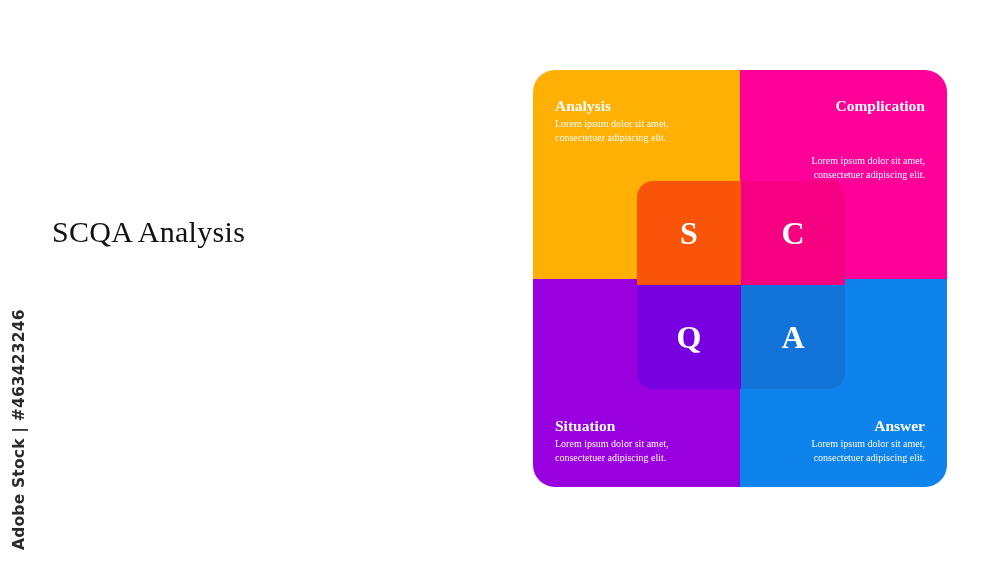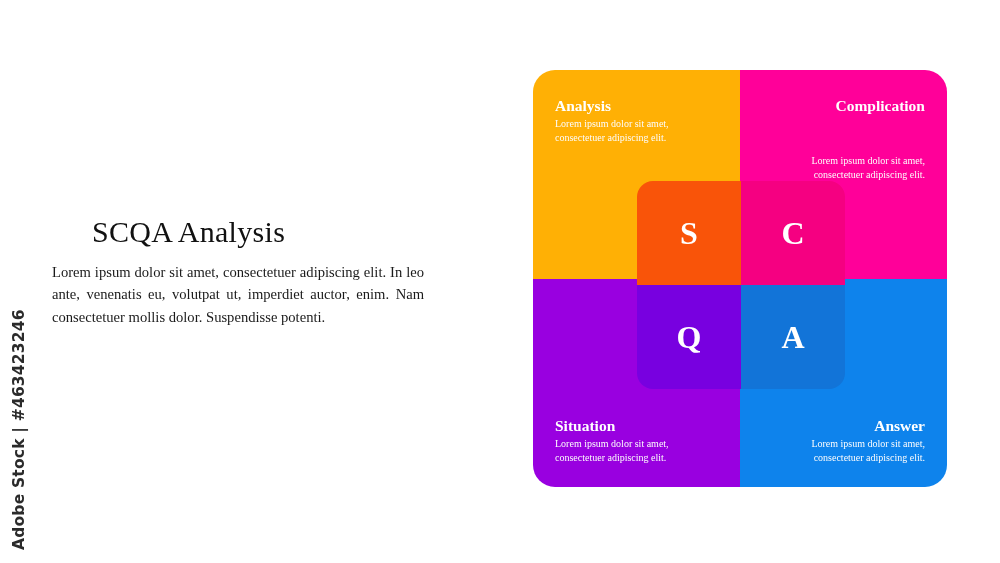--- a/index.html
+++ b/index.html
@@ -25,21 +25,20 @@
     width: 372px;
   }
   .page-title {
     font-family: "Liberation Serif", serif;
     font-size: 30px;
     font-weight: 400;
     color: #111111;
     letter-spacing: 0.3px;
     line-height: 1.15;
     margin-bottom: 11px;
-    margin-left: 40px;
   }
   .page-body {
     font-family: "Liberation Serif", serif;
     font-size: 14.6px;
     line-height: 1.55;
     color: #1a1a1a;
     text-align: justify;
   }
 
   
@@ -137,21 +136,20 @@
 </style>
 </head>
 <body>
 
 <div class="stage">
 
   <div class="watermark">Adobe Stock | #463423246</div>
 
   <div class="left-panel">
     <div class="page-title">SCQA Analysis</div>
-    <div class="page-body">Lorem ipsum dolor sit amet, consectetuer adipiscing elit. In leo ante, venenatis eu, volutpat ut, imperdiet auctor, enim. Nam consectetuer mollis dolor. Suspendisse potenti.</div>
   </div>
 
   <div class="diagram">
 
     <div class="quad q-situation">
       <div class="quad-heading">Analysis</div>
       <div class="quad-text">Lorem ipsum dolor sit amet, consectetuer adipiscing elit.</div>
     </div>
 
     <div class="quad q-complication">

